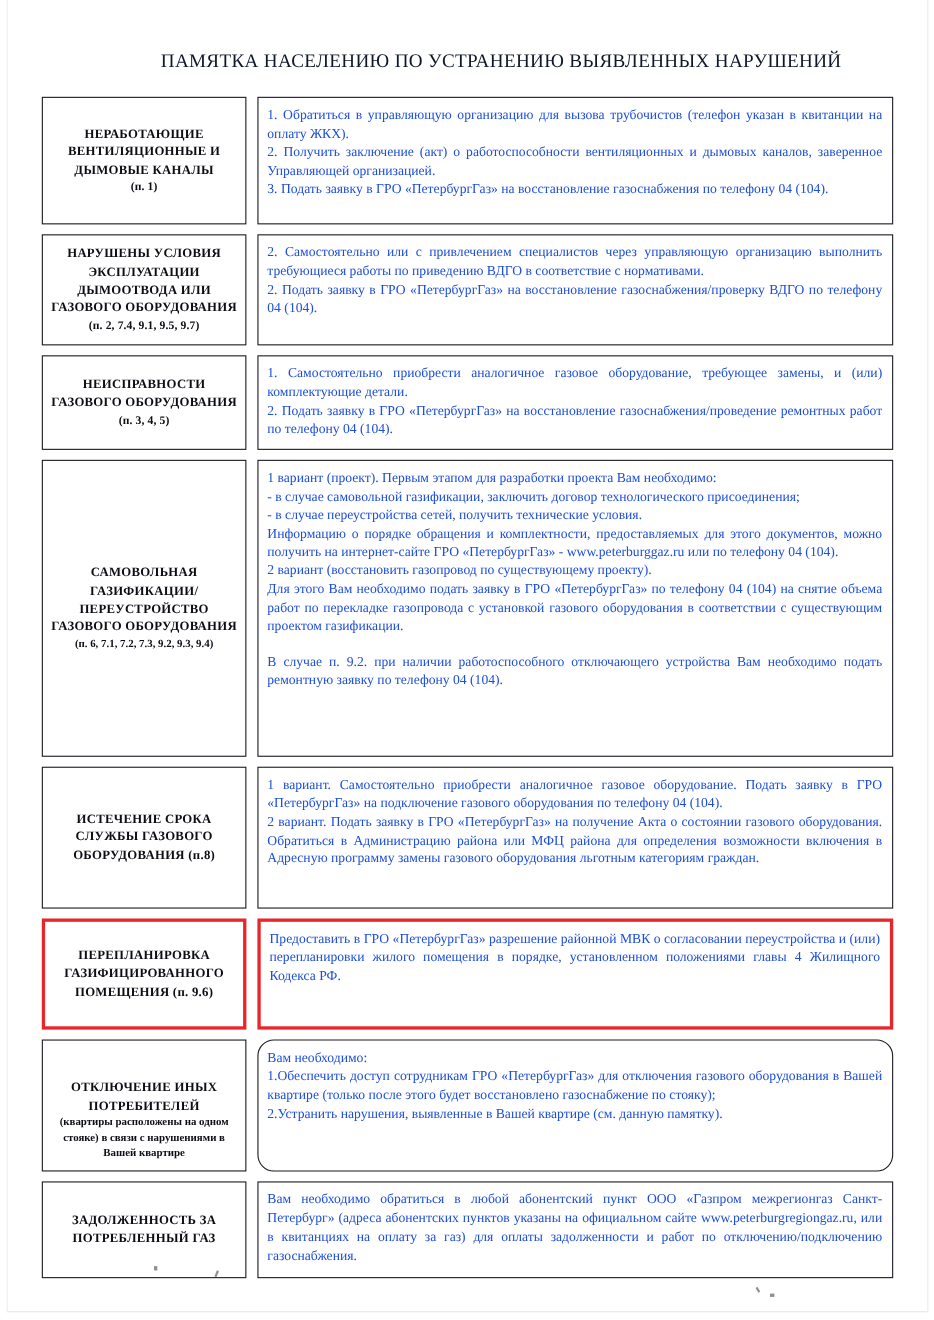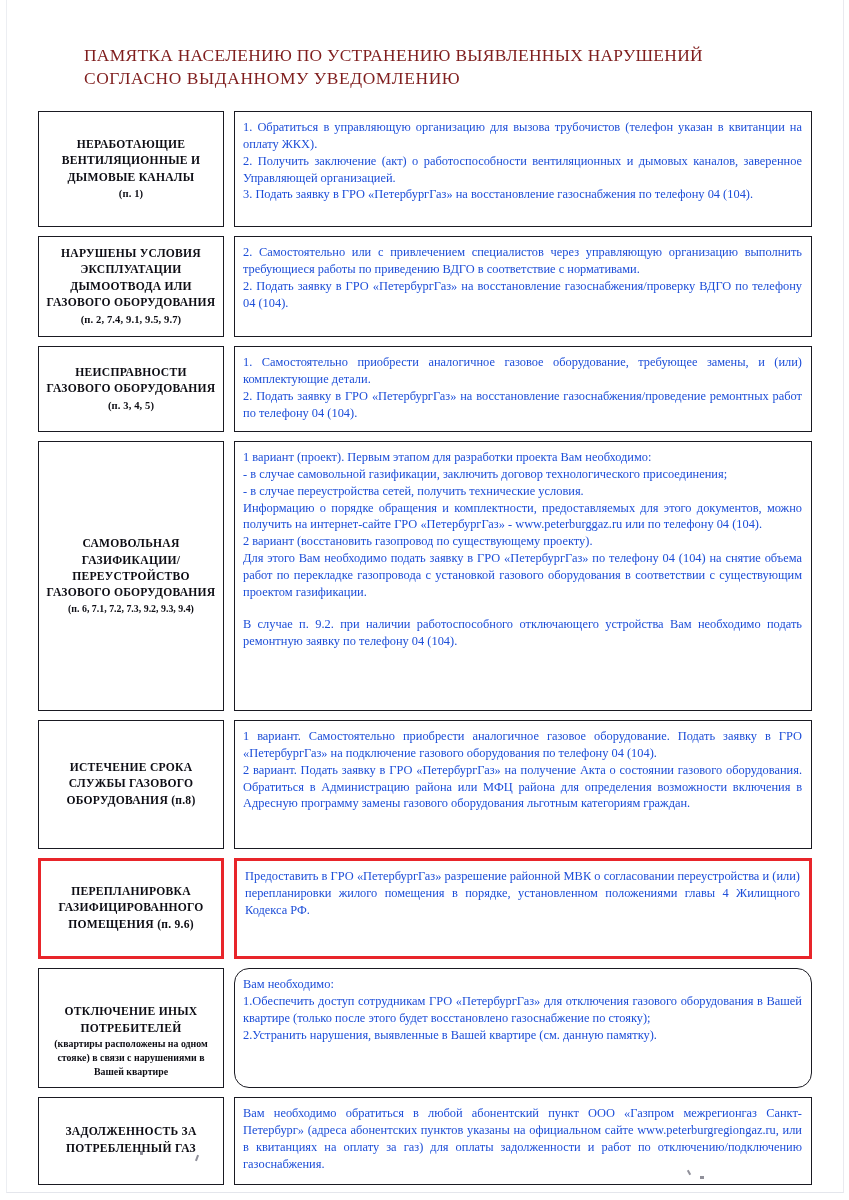--- a/index.html
+++ b/index.html
@@ -32,26 +32,26 @@
 
   .doc {
     position: relative;
     width: 849px;
     height: 1200px;
     box-sizing: border-box;
     padding: 0;
   }
 
   .title {
-    text-align: left;
+    text-align: right;
     font-family: "Liberation Serif", "DejaVu Serif", serif;
     font-size: 17.4px;
     letter-spacing: 0.3px;
     line-height: 1.32;
-    color: #7f1d1d;
+    color: #0f172a;
     padding: 44px 84px 0 84px;
     font-weight: 400;
   }
   .title .ln { display: block; white-space: nowrap; }
   .title .ln2 { letter-spacing: 0.6px; }
 
   table.memo {
     border-collapse: separate;
     border-spacing: 10px 9px;
     margin: 12px 0 0 28px;
@@ -130,21 +130,20 @@
   }
 </style>
 </head>
 <body>
 
 <div class="doc">
   <div class="page-edge"></div>
 
   <div class="title">
     <span class="ln">ПАМЯТКА НАСЕЛЕНИЮ ПО УСТРАНЕНИЮ ВЫЯВЛЕННЫХ НАРУШЕНИЙ</span>
-    <span class="ln ln2">СОГЛАСНО ВЫДАННОМУ УВЕДОМЛЕНИЮ</span>
   </div>
 
   <table class="memo">
     <tbody>
         <tr>
           <td class="colwrap-left">
             <div class="cat" style="min-height: 116px;">
               <div class="inner"><span>НЕРАБОТАЮЩИЕ ВЕНТИЛЯЦИОННЫЕ И ДЫМОВЫЕ КАНАЛЫ</span><span class="sub">(п. 1)</span></div>
             </div>
           </td>

